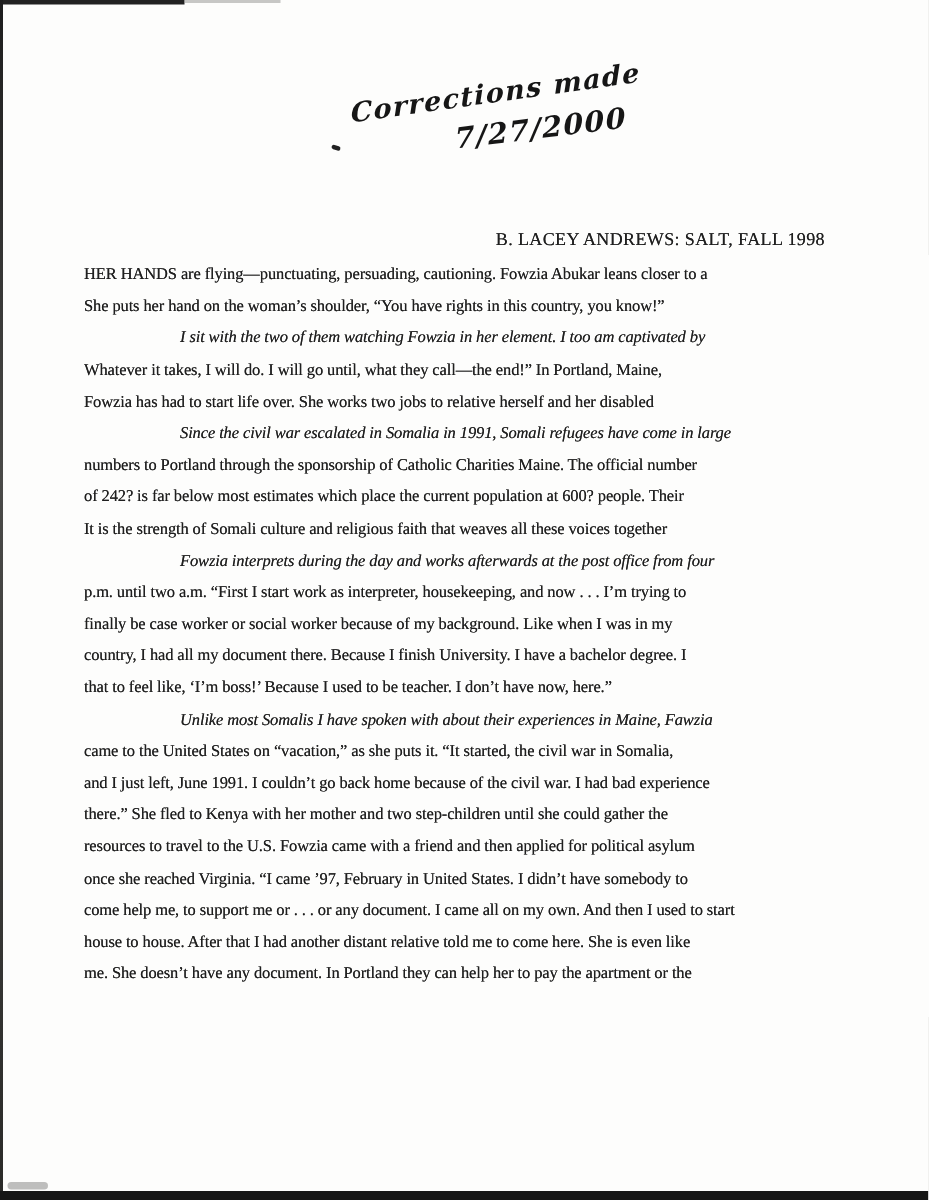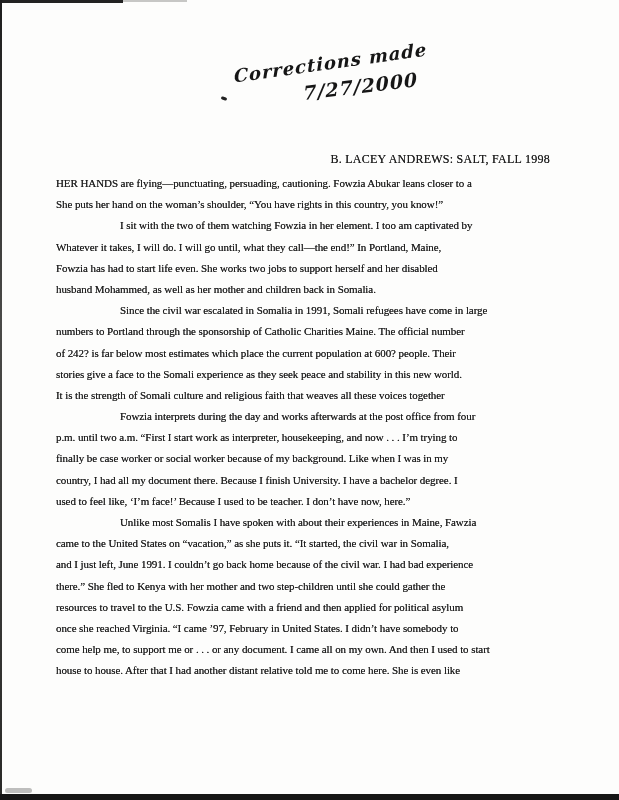--- a/index.html
+++ b/index.html
@@ -93,21 +93,21 @@
   }
   .para { margin: 0; }
   .line {
     height: 21.2px;
     line-height: 21.2px;
     font-size: 11px;
     letter-spacing: -0.08px;
     white-space: nowrap;
     text-shadow: 0 0 .35px rgba(0,0,0,.75);
   }
-  .line.indent { padding-left: 64px; }
+  .line.indent { padding-left: 64px; font-style: italic; }
 </style>
 </head>
 <body>
 
 <div class="page">
 
   <div class="scan-top-strip"></div>
   <div class="scan-top-strip-faint"></div>
   <div class="scan-left-line"></div>
   <div class="scan-bottom-bar"></div>
@@ -122,45 +122,44 @@
     <div class="doc-header">B. LACEY ANDREWS: SALT, FALL 1998</div>
 
     <div class="para">
       <div class="line">HER HANDS are flying—punctuating, persuading, cautioning. Fowzia Abukar leans closer to a</div>
       <div class="line">She puts her hand on the woman’s shoulder, “You have rights in this country, you know!”</div>
     </div>
 
     <div class="para">
       <div class="line indent">I sit with the two of them watching Fowzia in her element. I too am captivated by</div>
       <div class="line">Whatever it takes, I will do. I will go until, what they call—the end!” In Portland, Maine,</div>
-      <div class="line">Fowzia has had to start life even. She works two jobs to support herself and her disabled</div>
-      <div class="line">husband Mohammed, as well as her mother and children back in Somalia.</div>
+      <div class="line">Fowzia has had to start life over. She works two jobs to relative herself and her disabled</div>
     </div>
 
     <div class="para">
       <div class="line indent">Since the civil war escalated in Somalia in 1991, Somali refugees have come in large</div>
       <div class="line">numbers to Portland through the sponsorship of Catholic Charities Maine. The official number</div>
       <div class="line">of 242? is far below most estimates which place the current population at 600? people. Their</div>
-      <div class="line">stories give a face to the Somali experience as they seek peace and stability in this new world.</div>
       <div class="line">It is the strength of Somali culture and religious faith that weaves all these voices together</div>
     </div>
 
     <div class="para">
       <div class="line indent">Fowzia interprets during the day and works afterwards at the post office from four</div>
       <div class="line">p.m. until two a.m. “First I start work as interpreter, housekeeping, and now . . . I’m trying to</div>
       <div class="line">finally be case worker or social worker because of my background. Like when I was in my</div>
       <div class="line">country, I had all my document there. Because I finish University. I have a bachelor degree. I</div>
-      <div class="line">used to feel like, ‘I’m face!’ Because I used to be teacher. I don’t have now, here.”</div>
+      <div class="line">that to feel like, ‘I’m boss!’ Because I used to be teacher. I don’t have now, here.”</div>
     </div>
 
     <div class="para">
       <div class="line indent">Unlike most Somalis I have spoken with about their experiences in Maine, Fawzia</div>
       <div class="line">came to the United States on “vacation,” as she puts it. “It started, the civil war in Somalia,</div>
       <div class="line">and I just left, June 1991. I couldn’t go back home because of the civil war. I had bad experience</div>
       <div class="line">there.” She fled to Kenya with her mother and two step-children until she could gather the</div>
       <div class="line">resources to travel to the U.S. Fowzia came with a friend and then applied for political asylum</div>
       <div class="line">once she reached Virginia. “I came ’97, February in United States. I didn’t have somebody to</div>
       <div class="line">come help me, to support me or . . . or any document. I came all on my own. And then I used to start</div>
       <div class="line">house to house. After that I had another distant relative told me to come here. She is even like</div>
+      <div class="line">me. She doesn’t have any document. In Portland they can help her to pay the apartment or the</div>
     </div>
 
   </div>
 </div>
 
 </body></html>

